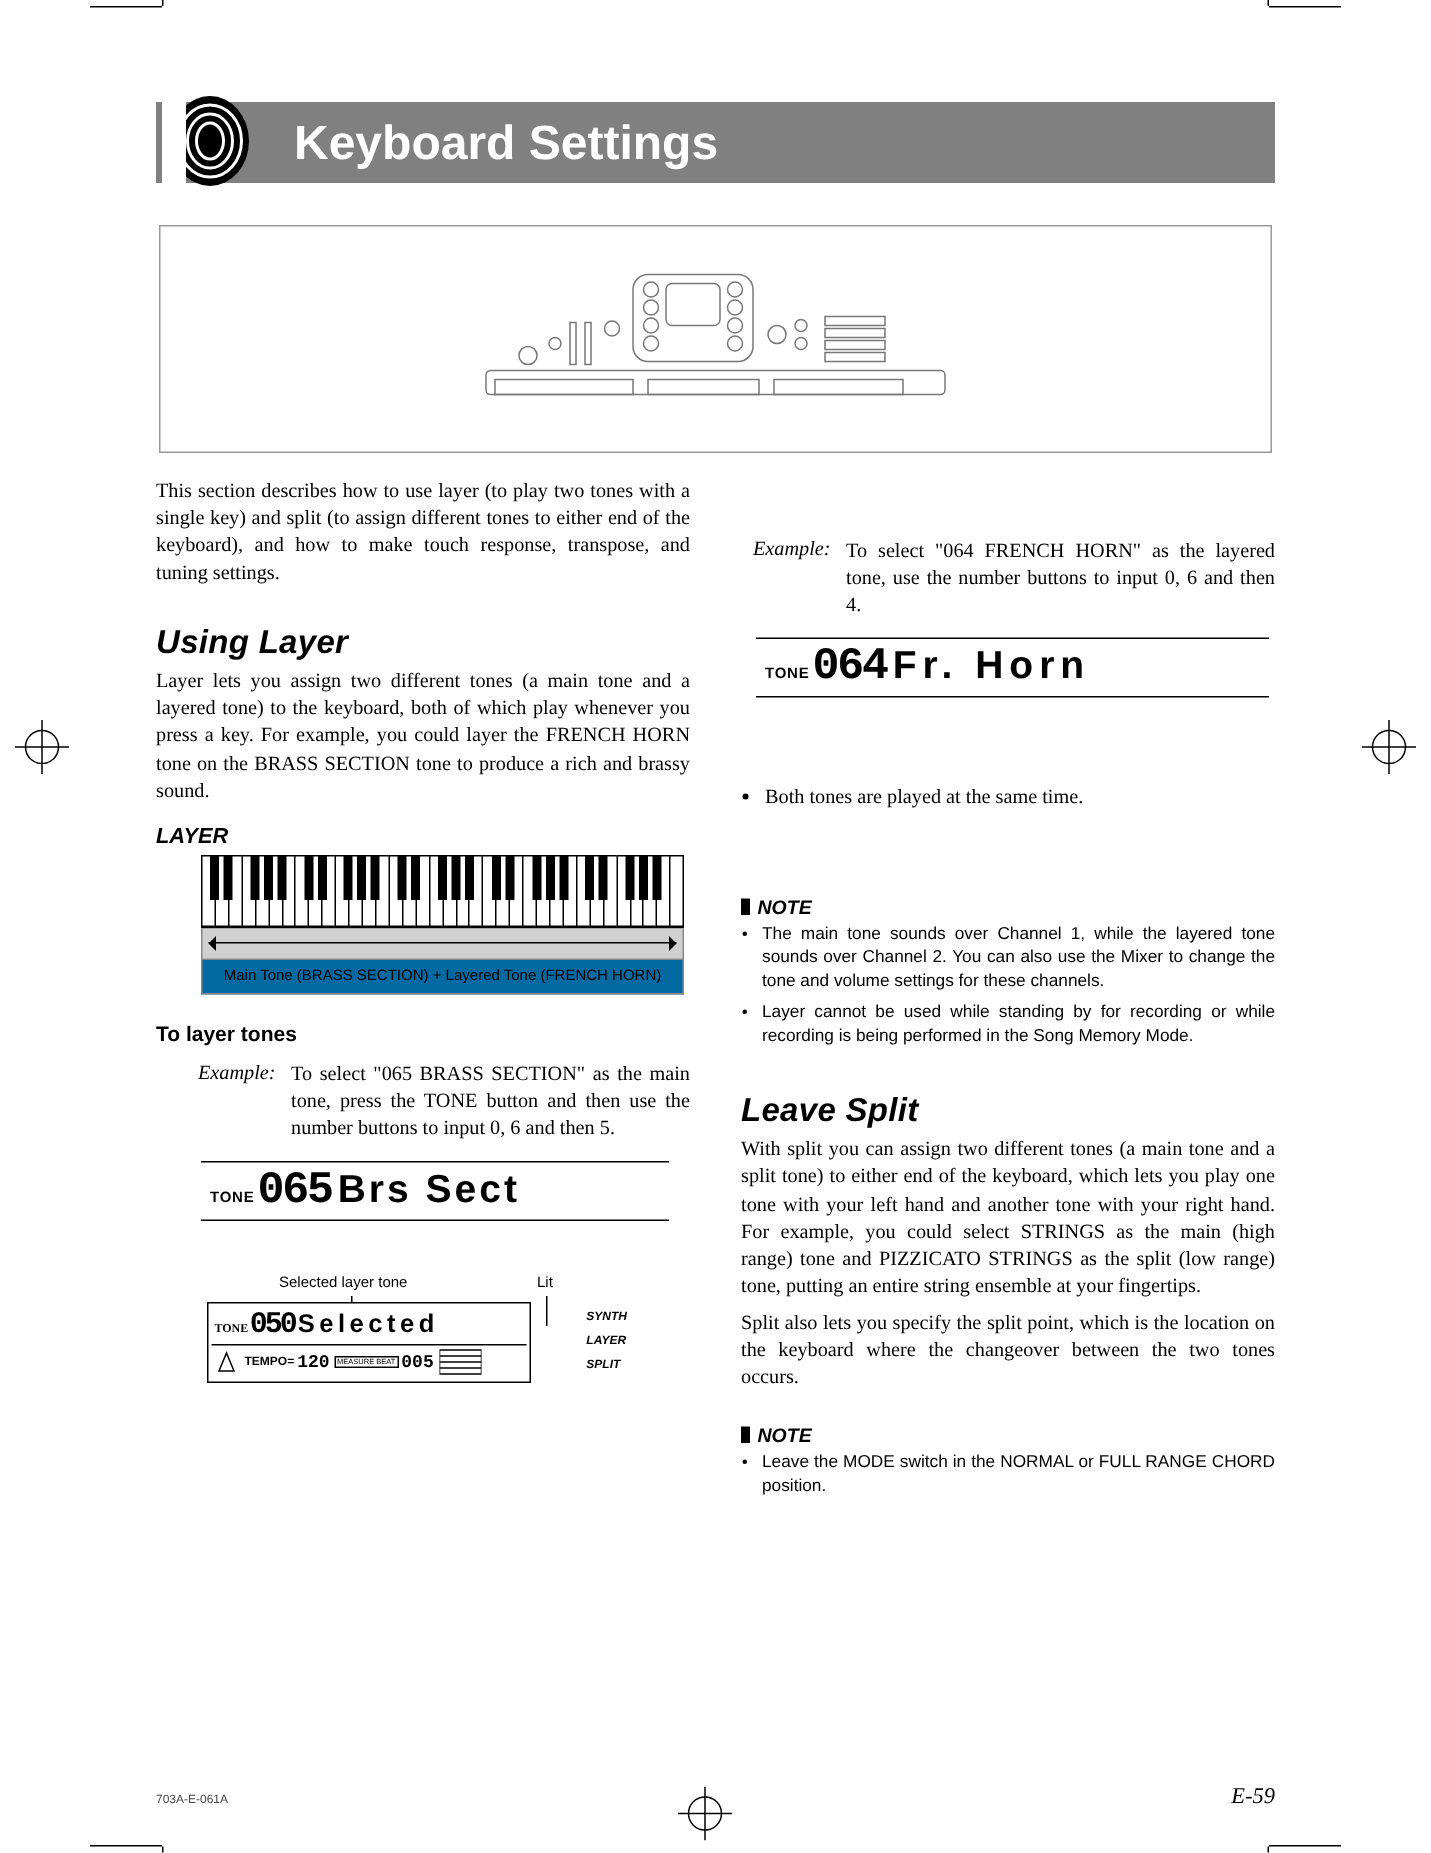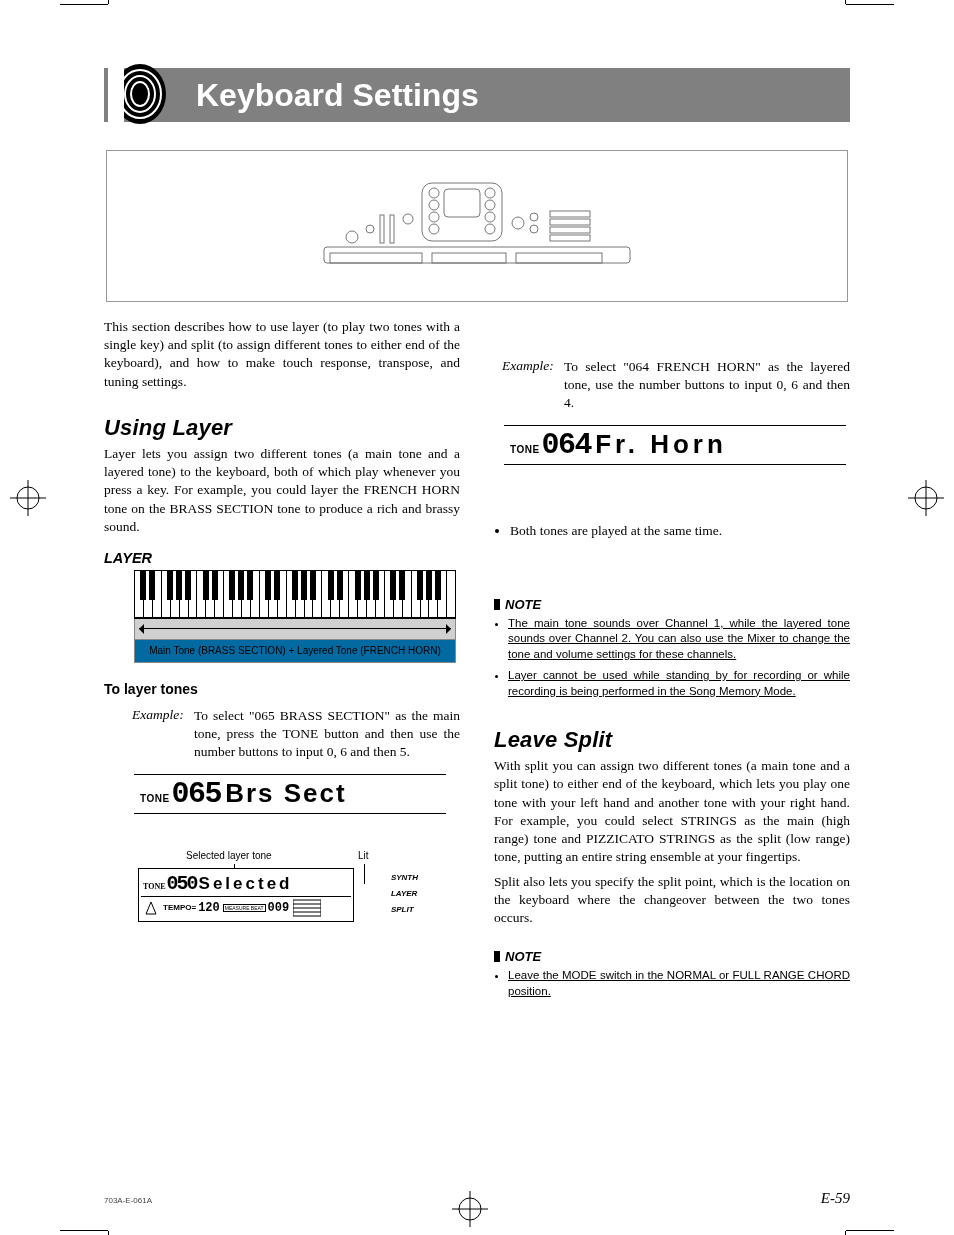--- a/index.html
+++ b/index.html
@@ -114,21 +114,21 @@
     display:inline-block;
     width:6px; height:11px; background:#000;
     margin-right:5px; vertical-align:-1px;
   }
   .sans-small {
     font-family: Arial, Helvetica, sans-serif;
     font-size: 11.5px;
     line-height:1.35;
     text-align: justify;
   }
-  ul.sans { padding-left:14px; margin:2px 0;text-decoration:underline; }
+  ul.sans { padding-left:14px; margin:2px 0; }
   ul.sans li { margin-bottom:6px; }
 
   ul.serif { padding-left:16px; margin:4px 0; font-size:13.5px; }
 
   .example {
     display:flex;
     font-size:13.5px;
     margin: 10px 0 10px 28px;
     text-align: justify;
   }
@@ -464,21 +464,21 @@
             <span class="d">050</span>
             <span class="nm">Selected</span>
           </div>
           <div class="row2">
             <svg width="16" height="16" viewBox="0 0 16 16">
                 <polygon points="8,2 13,14 3,14" fill="none" stroke="#000"></polygon>
               </svg>
             <span style="margin:0 2px 0 4px; font-weight:700;">TEMPO=</span>
             <span class="tempo">120</span>
             <span style="border:1px solid #000; font-size:5px; padding:0 1px; margin-left:3px; line-height:6px;">MEASURE BEAT</span>
-            <span class="tempo" style="margin-left:2px;">009</span>
+            <span class="tempo" style="margin-left:2px;">005</span>
             <svg width="28" height="18" viewBox="0 0 28 18" style="margin-left:4px;">
               <rect x="0" y="1" width="28" height="16" fill="none" stroke="#000"></rect>
               <line x1="0" y1="5" x2="28" y2="5" stroke="#000"></line>
                 <line x1="0" y1="9" x2="28" y2="9" stroke="#000"></line>
                 <line x1="0" y1="13" x2="28" y2="13" stroke="#000"></line>
             </svg>
           </div>
         </div>
         <div class="lcd2-right">
           <div>SYNTH</div>

